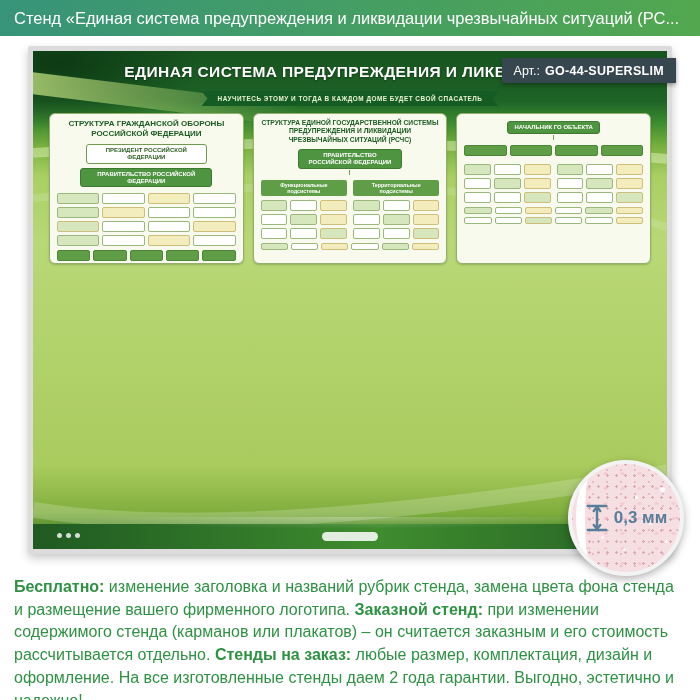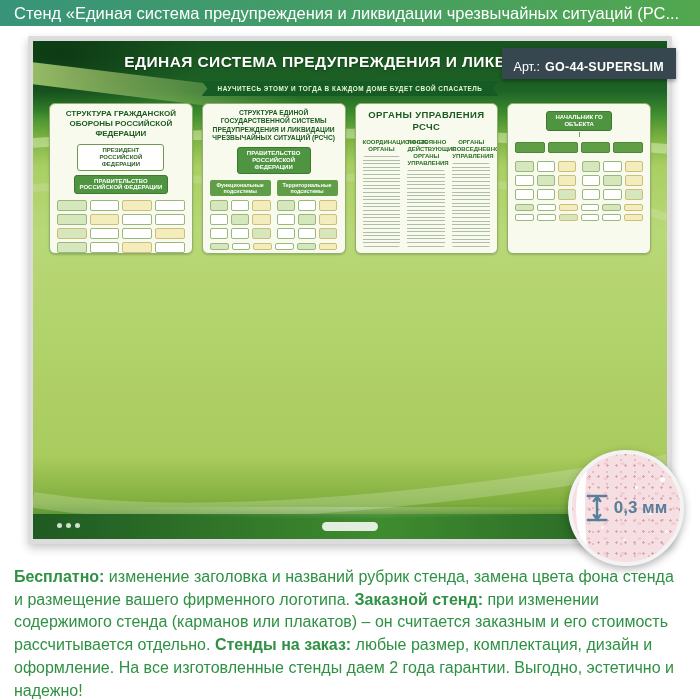--- a/index.html
+++ b/index.html
@@ -5,21 +5,21 @@
   * { box-sizing: border-box; }
   html,body { margin:0; padding:0; }
   body {
     width:700px; height:700px; overflow:hidden; background:#ffffff;
     font-family:"Liberation Sans", sans-serif;
     display:flex; flex-direction:column;
   }
 
   
   .topbar {
-    height:26px; flex:none; display:flex; align-items:center;
+    height:36px; flex:none; display:flex; align-items:center;
     padding:0 14px;
     background:linear-gradient(90deg,#379479,#52a74f);
     color:#fff; font-size:16.5px; white-space:nowrap; overflow:hidden;
   }
 
   
   .product { position:relative; height:532px; flex:none; background:#fff; }
 
   .stand {
     position:absolute; left:28px; right:28px; top:10px; height:508px;
@@ -51,21 +51,21 @@
     position:relative; z-index:1; margin:9px auto 0; width:fit-content;
     padding:0 16px; height:15px; line-height:15px;
     background:#155c24; color:#e9f4d2; font-size:6.4px; font-weight:bold;
     letter-spacing:.5px;
     clip-path:polygon(0 0,100% 0,98% 50%,100% 100%,0 100%,2% 50%);
   }
 
   
   .panels {
     position:relative; z-index:1; margin-top:7px; height:304px;
-    display:grid; grid-template-columns:1fr 1fr 1fr 1fr; grid-template-rows:1.05fr 1fr; gap:9px;
+    display:grid; grid-template-columns:1fr 1fr 1fr; grid-template-rows:1.05fr 1fr; gap:9px;
   }
   .panel {
     background:#f7faed; border:1px solid #93af6c; border-radius:6px;
     padding:5px 7px 6px; overflow:hidden; display:flex; flex-direction:column;
     box-shadow:0 1px 2px rgba(30,70,25,.25);
   }
   .ptitle { margin:0 0 3px; font-size:8px; color:#1c5a22; text-align:center; line-height:1.25; font-weight:bold; }
   .ptitle.sm { font-size:6.7px; }
   .ptitle.lg { font-size:9.5px; letter-spacing:.4px; }
 
@@ -108,21 +108,21 @@
   }
   .logo-pill { position:absolute; left:50%; top:8px; transform:translateX(-50%);
     width:56px; height:9px; border-radius:5px; background:rgba(255,255,255,.85); }
   .cert-dots { position:absolute; left:24px; top:9px; width:5px; height:5px; border-radius:50%;
     background:rgba(255,255,255,.8);
     box-shadow:9px 0 0 rgba(255,255,255,.8), 18px 0 0 rgba(255,255,255,.8); }
 
   
   .art-badge {
     position:absolute; top:22px; right:24px; z-index:6;
-    background:#37474f; color:#fff; padding:12px 12px 5px; font-size:12.5px;
+    background:#37474f; color:#fff; padding:6px 12px 5px; font-size:12.5px;
     box-shadow:0 2px 4px rgba(0,0,0,.35); white-space:nowrap;
   }
   .art-badge b { margin-left:5px; letter-spacing:.3px; }
 
   
   .zoom {
     position:absolute; right:16px; bottom:-8px; z-index:7;
     width:116px; height:116px; border-radius:50%;
     border:4px solid #f3f3f3;
     box-shadow:0 3px 9px rgba(0,0,0,.3);
@@ -269,37 +269,20 @@
           <div class="mini-grid g6 tiny">
               <i></i>
               <i></i>
               <i></i>
               <i></i>
               <i></i>
               <i></i>
             </div>
         </div>
 
-        <div class="panel">
-          <h3 class="ptitle lg">ОРГАНЫ УПРАВЛЕНИЯ РСЧС</h3>
-          <div class="cols3">
-            <div class="c">
-              <div class="colTitle">КООРДИНАЦИОННЫЕ ОРГАНЫ</div>
-              <div class="textlines"></div>
-            </div>
-            <div class="c">
-              <div class="colTitle">ПОСТОЯННО ДЕЙСТВУЮЩИЕ ОРГАНЫ УПРАВЛЕНИЯ</div>
-              <div class="textlines"></div>
-            </div>
-            <div class="c">
-              <div class="colTitle">ОРГАНЫ ПОВСЕДНЕВНОГО УПРАВЛЕНИЯ</div>
-              <div class="textlines"></div>
-            </div>
-          </div>
-        </div>
 
         <div class="panel">
           <div class="node ng" style="width:52%">НАЧАЛЬНИК ГО ОБЪЕКТА</div>
           <div class="vline"></div>
           <div class="mini-grid g4 greens">
               <i></i>
               <i></i>
               <i></i>
               <i></i>
             </div>

